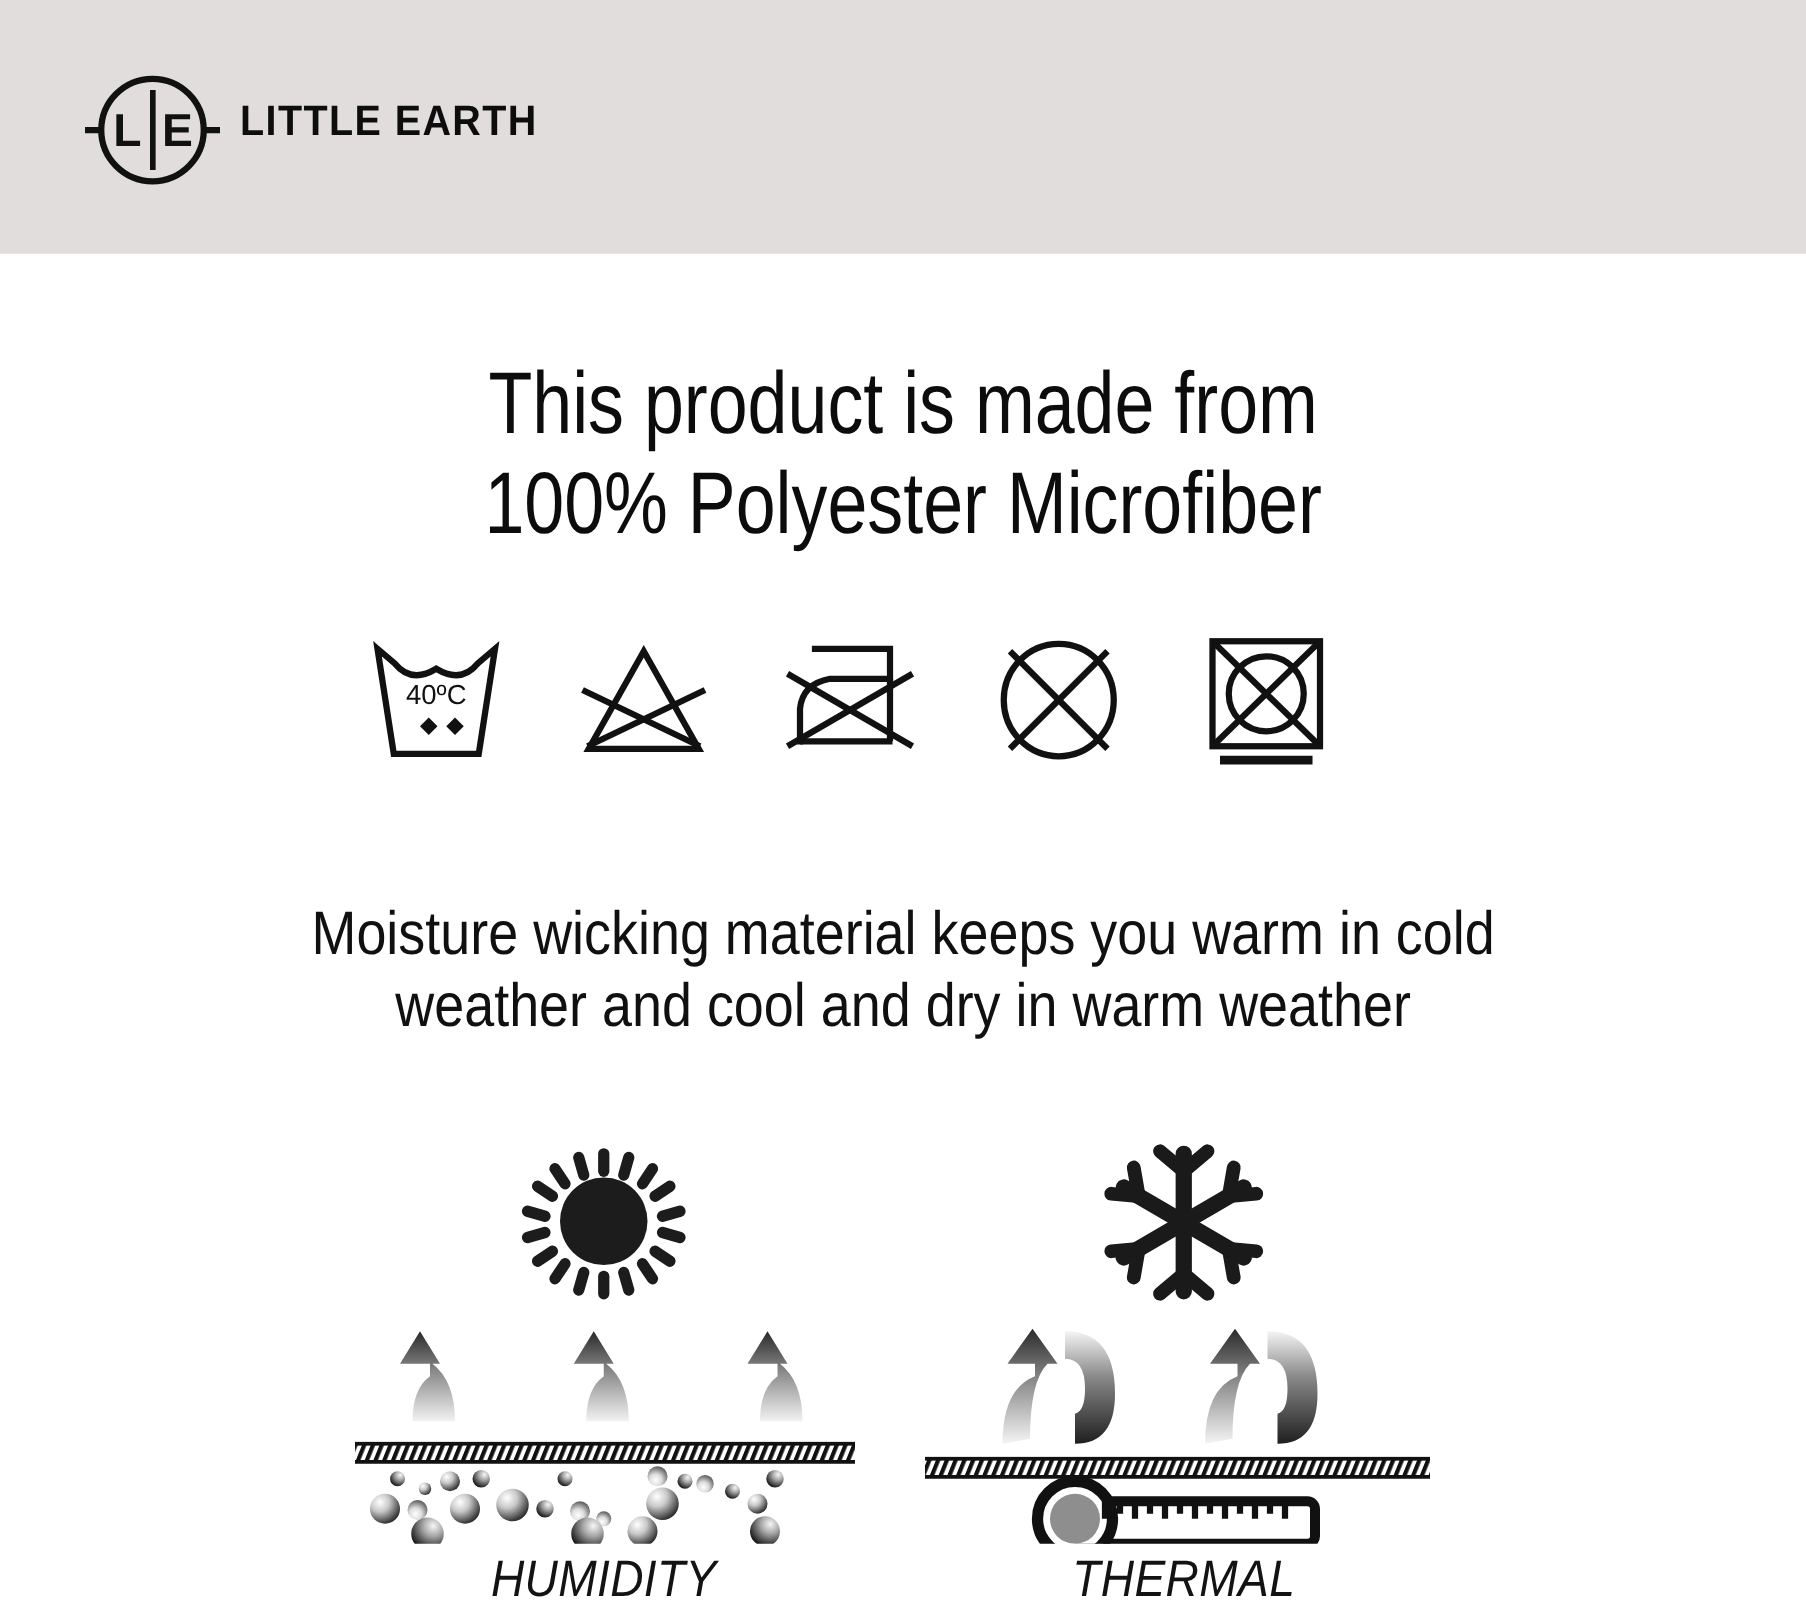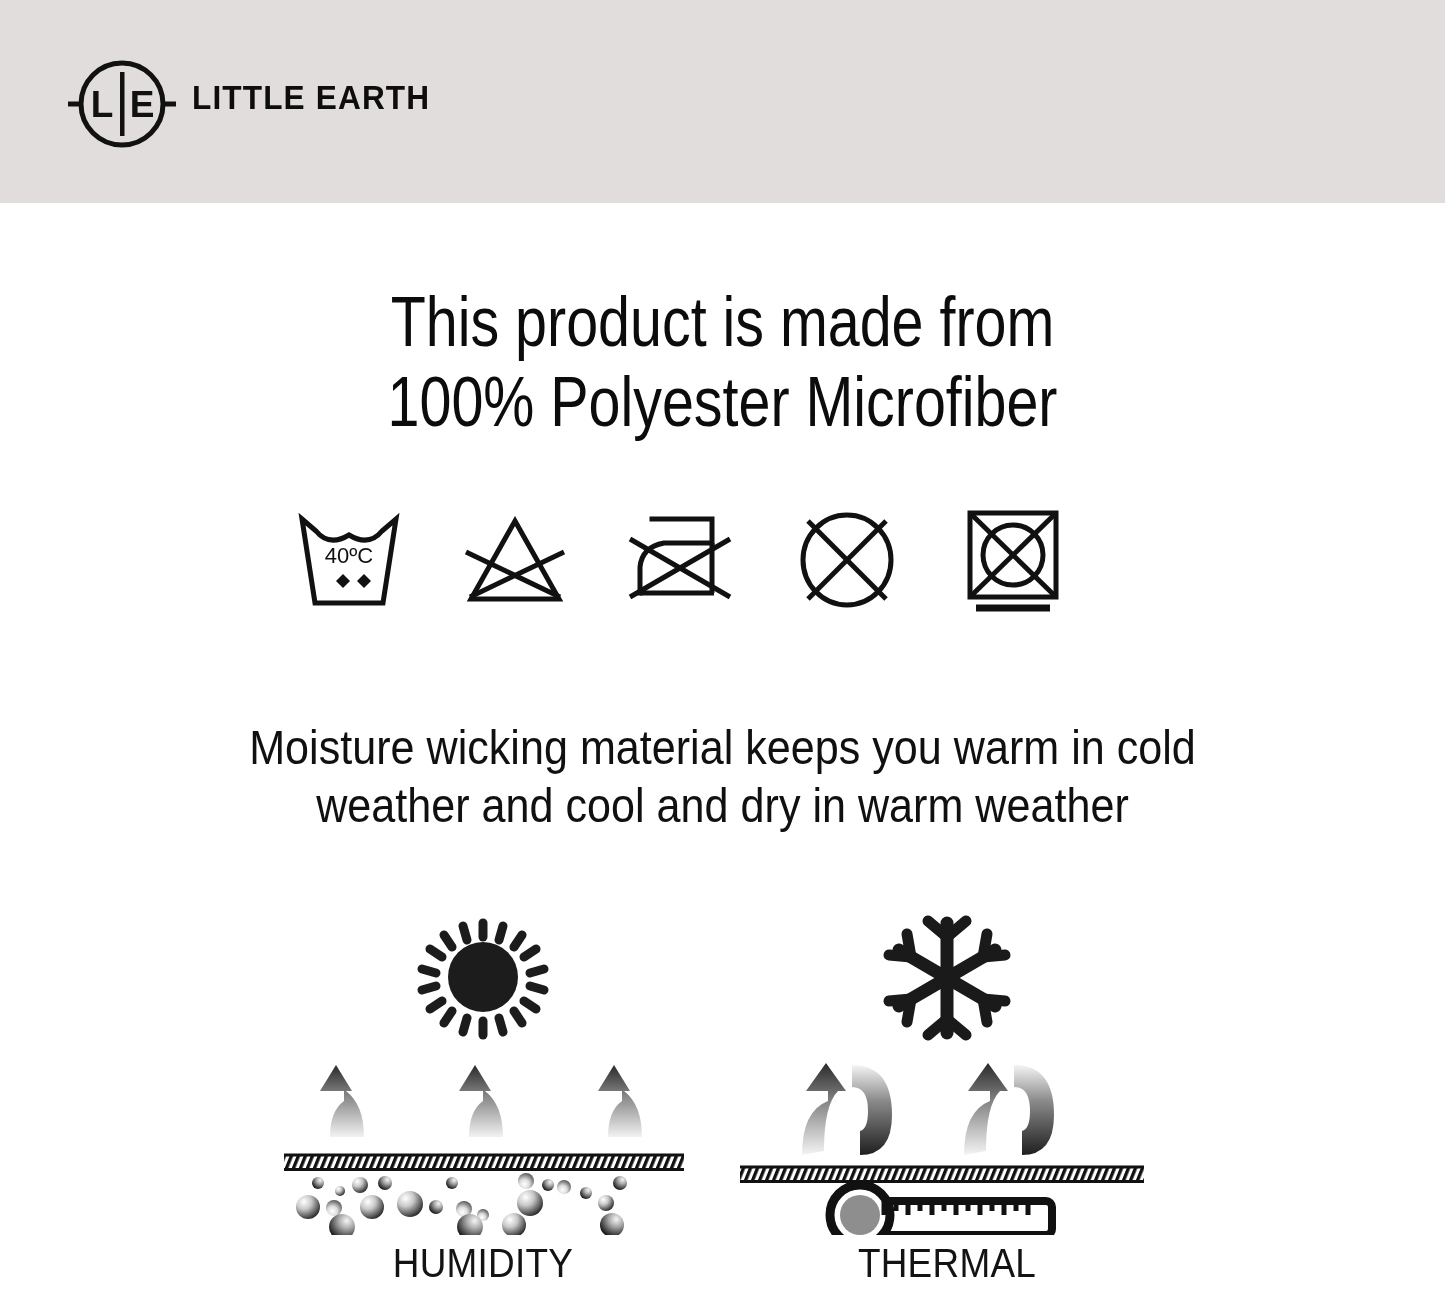--- a/index.html
+++ b/index.html
@@ -51,21 +51,21 @@
   .subhead{
     position:absolute;left:0;top:718px;width:1445px;
     text-align:center;
     font-size:49px;line-height:58px;font-weight:500;
     color:#101010;
     transform:scaleX(0.88);
   }
   .subhead .ln{display:block;white-space:nowrap;}
   
   .features{
-    position:absolute;left:0;top:915px;width:1336px;height:376px;
+    position:absolute;left:0;top:915px;width:1336px;height:376px;font-style:italic;
   }
   .feature{
     position:absolute;top:0;width:430px;height:376px;
   }
   .feature.humidity{left:268px;}
   .feature.thermal{left:732px;}
   .feature-art{position:absolute;left:0;top:0;width:430px;height:320px;}
   .lbl{
     position:absolute;bottom:4px;left:0;width:430px;text-align:center;
     font-size:41px;font-weight:400;color:#131313;

